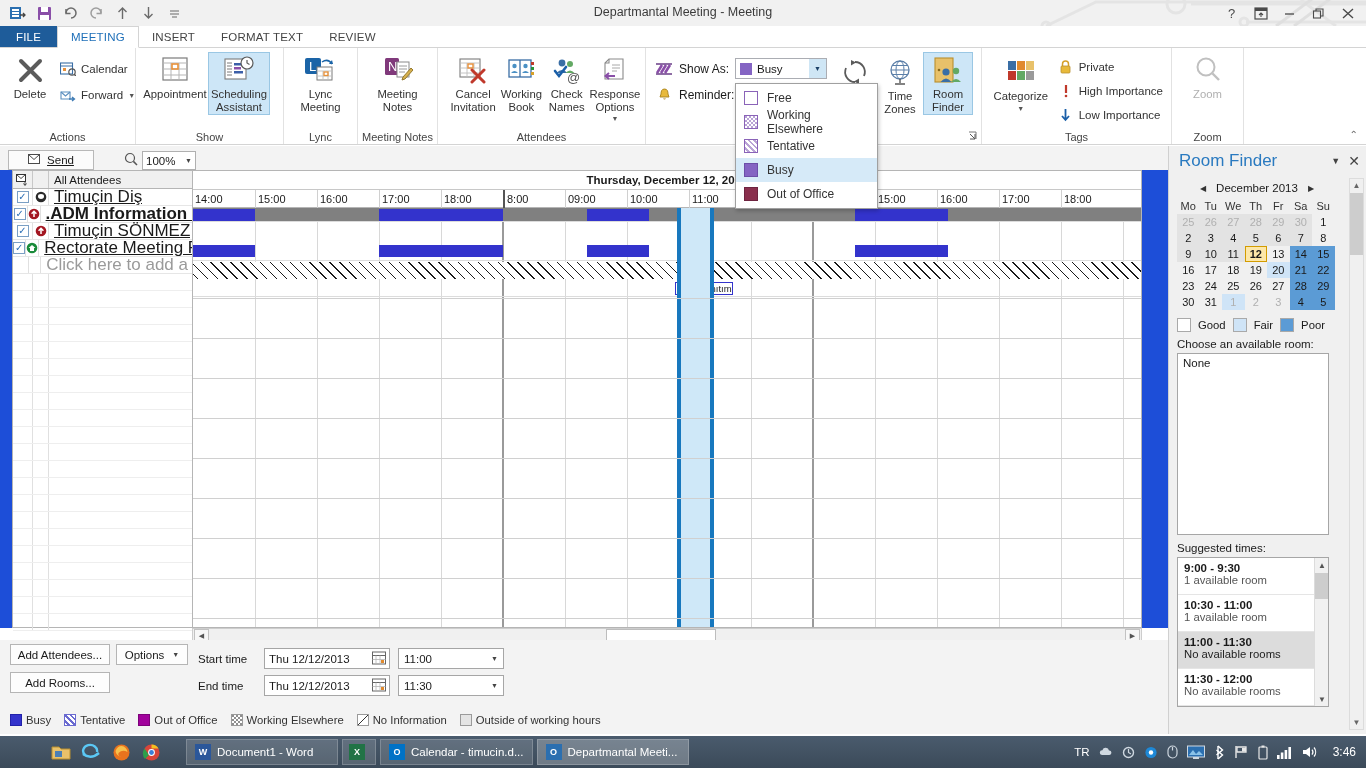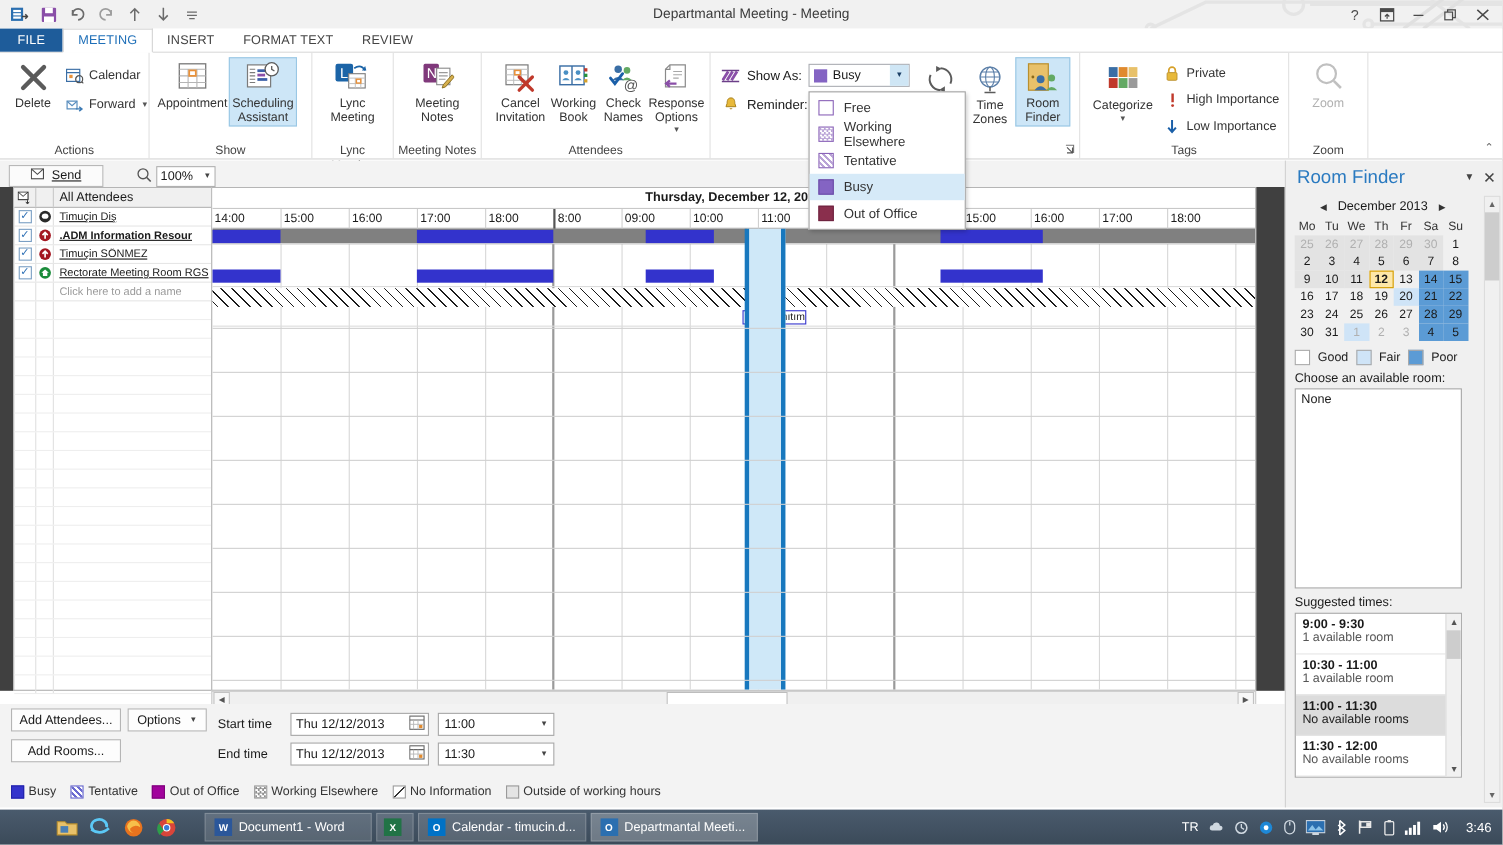--- a/index.html
+++ b/index.html
@@ -107,39 +107,39 @@
   .send-btn {
     width: 86px; height: 20px; border: 1px solid #b8b8b8; background: #fbfbfb;
     display: flex; align-items: center; justify-content: center; gap: 4px; font-size: 11.5px;
   }
   .zoom-group { display: flex; align-items: center; gap: 4px; margin-left: 20px; }
   .zoom-combo { width: 54px; height: 19px; border: 1px solid #b0b0b0; background: #fff;
                 display: flex; align-items: center; padding: 0 3px; font-size: 11.5px; }
   .zoom-combo .arrow { margin-left: auto; font-size: 7px; color: #444; }
 
   
-  .grid-area { position: absolute; top: 170px; left: 0; width: 1168px; height: 458px; background: #404040; }
+  .grid-area { position: absolute; top: 170px; left: 0; width: 1168px; height: 458px; background: #1d4ed8; }
   .att-col { position: absolute; left: 12px; top: 0; width: 180px; height: 458px;
              border: 1px solid #b5b5b5; border-right: none; background: #fff; }
   .att-head { height: 18px; background: #f0f0f0; border-bottom: 1px solid #b5b5b5;
               display: flex; align-items: center; font-size: 11.5px; }
   .att-head .c1 { width: 20px; display: flex; align-items: center; justify-content: center;
                   border-right: 1px solid #c8c8c8; height: 100%; }
   .att-head .c2 { width: 16px; border-right: 1px solid #c8c8c8; height: 100%; }
   .att-head .c3 { padding-left: 5px; }
   .att-row { height: 17px; display: flex; align-items: center; border-bottom: 1px solid #e6e6e6; }
   .att-row .cb {
     width: 20px; display: flex; align-items: center; justify-content: center;
     border-right: 1px solid #e0e0e0; height: 100%;
   }
   .chk { width: 12px; height: 12px; border: 1px solid #7a9fc4; background: #fff;
          display: flex; align-items: center; justify-content: center; color: #2c6fb5; font-size: 10px; line-height: 1; }
   .att-row .ico { width: 16px; display: flex; align-items: center; justify-content: center;
                   border-right: 1px solid #e0e0e0; height: 100%; }
-  .att-row .nm { padding-left: 5px; font-size: 10px; text-decoration: underline; white-space: nowrap;
+  .att-row .nm { padding-left: 5px; font-size: 17px; text-decoration: underline; white-space: nowrap;
                  overflow: hidden; }
   .att-row.bold .nm { font-weight: bold; }
   .att-row.ghost .nm { color: #9a9a9a; text-decoration: none; }
   .att-empty { height: 17px; border-bottom: 1px solid #eee; display: flex; }
   .att-empty .cb { width: 20px; border-right: 1px solid #e0e0e0; }
   .att-empty .ico { width: 16px; border-right: 1px solid #e0e0e0; }
 
   
   .tl { position: absolute; left: 192px; top: 0; width: 950px; height: 458px;
         border: 1px solid #b5b5b5; background: #fff; overflow: hidden; }

